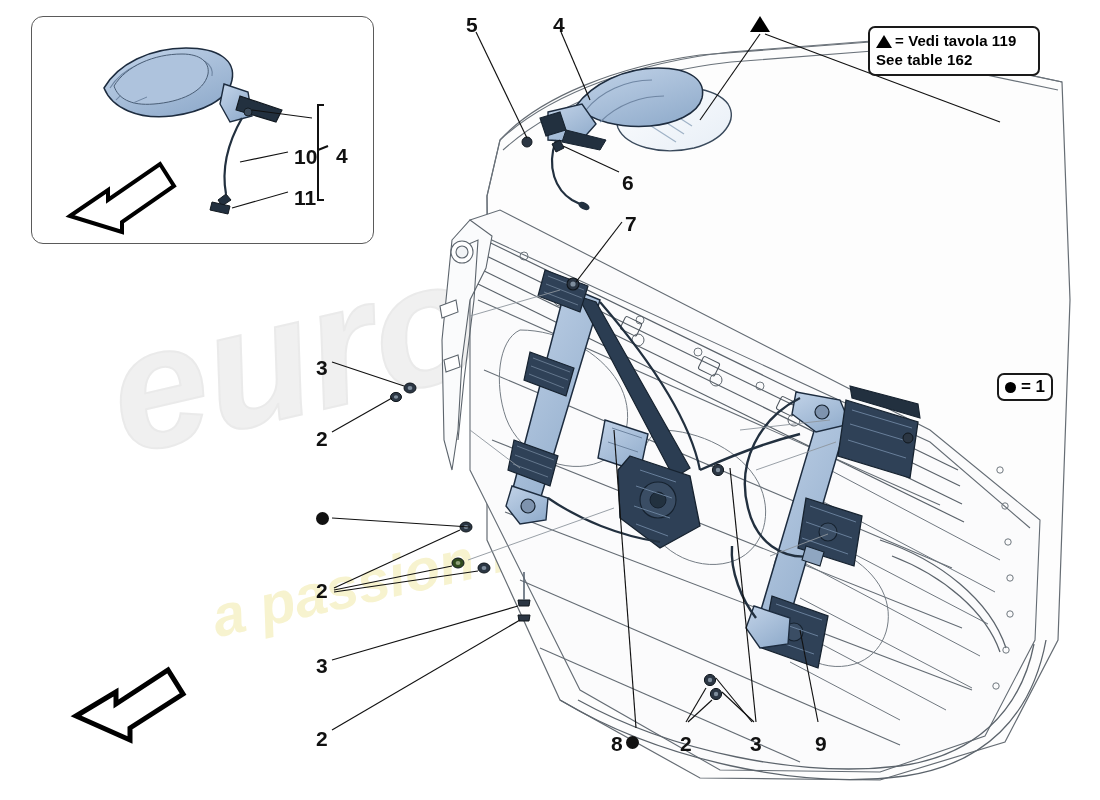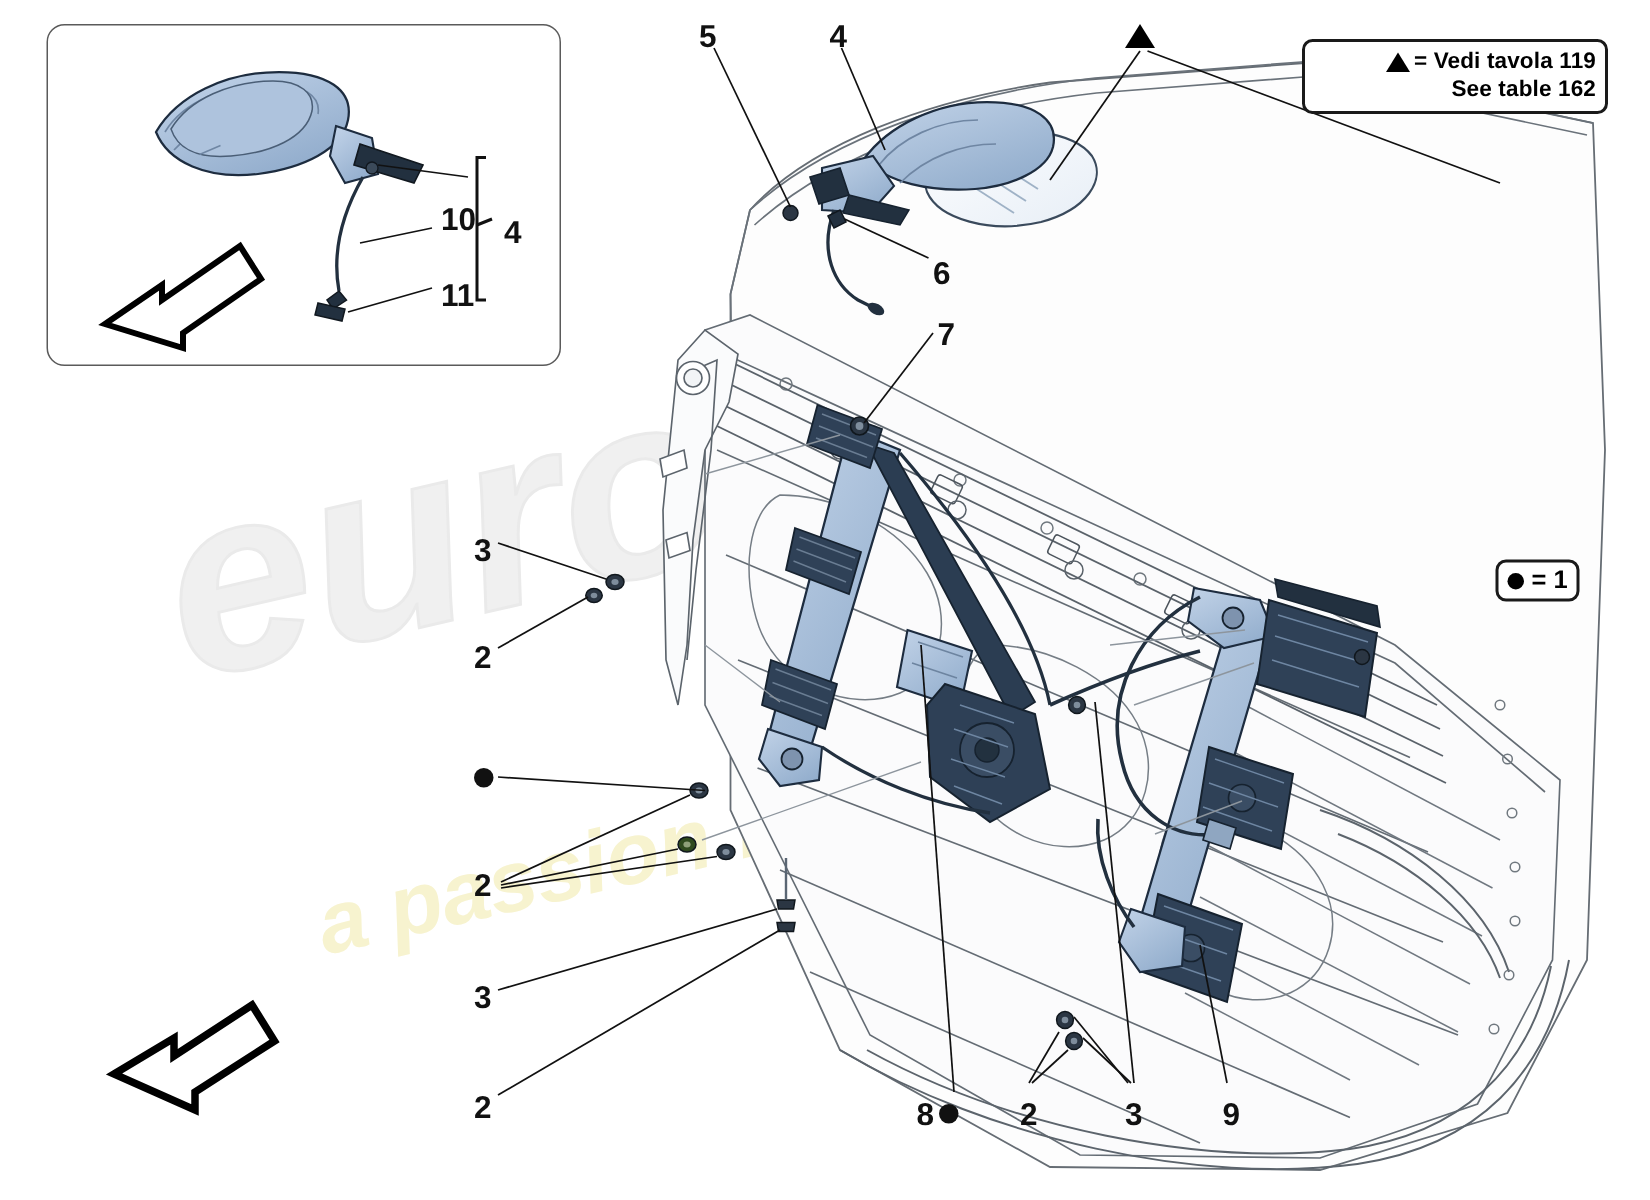--- a/index.html
+++ b/index.html
@@ -10,22 +10,22 @@
   .callout{
     position:absolute;font-weight:bold;font-size:21px;color:#111;
     font-family:"Liberation Sans",sans-serif;line-height:1;
     white-space:nowrap;
   }
   .legend-box{
     position:absolute;border:2px solid #1a1a1a;border-radius:7px;
     background:#fff;box-sizing:border-box;
   }
   #legend-table{
-    left:868px;top:26px;width:204px;height:50px;
-    display:flex;flex-direction:column;align-items:flex-end;
+    left:868px;top:26px;width:172px;height:50px;
+    display:flex;flex-direction:column;align-items:flex-start;
     justify-content:center;padding:16px 6px;
   }
   #legend-table .ln{
     font-weight:bold;font-size:15px;color:#000;line-height:1.25;
     white-space:nowrap;letter-spacing:.1px;
   }
   #legend-table .ln1{display:flex;align-items:center;gap:3px;}
   #legend-one{
     left:997px;top:373px;width:56px;height:28px;
     display:flex;align-items:center;justify-content:center;gap:5px;
@@ -469,21 +469,21 @@
   <div class="callout" style="left:316px;top:357px;">3</div>
   <div class="callout" style="left:316px;top:428px;">2</div>
   <div class="callout" style="left:316px;top:580px;">2</div>
   <div class="callout" style="left:316px;top:655px;">3</div>
   <div class="callout" style="left:316px;top:728px;">2</div>
   <div class="callout" style="left:611px;top:733px;">8</div>
   <div class="callout" style="left:680px;top:733px;">2</div>
   <div class="callout" style="left:750px;top:733px;">3</div>
   <div class="callout" style="left:815px;top:733px;">9</div>
 
-  <div class="callout" style="left:294px;top:136px;text-align:right;">10</div>
+  <div class="callout" style="left:294px;top:146px;text-align:right;">10</div>
   <div class="callout" style="left:294px;top:187px;text-align:right;">11</div>
   <div class="callout" style="left:336px;top:145px;">4</div>
 
   <div style="position:absolute;left:316px;top:512px;width:13px;height:13px;border-radius:50%;background:#111;"></div>
   <div style="position:absolute;left:626px;top:736px;width:13px;height:13px;border-radius:50%;background:#111;"></div>
 
   <div style="position:absolute;left:750px;top:16px;width:0;height:0;
               border-left:10px solid transparent;border-right:10px solid transparent;
               border-bottom:16px solid #000;"></div>
 

